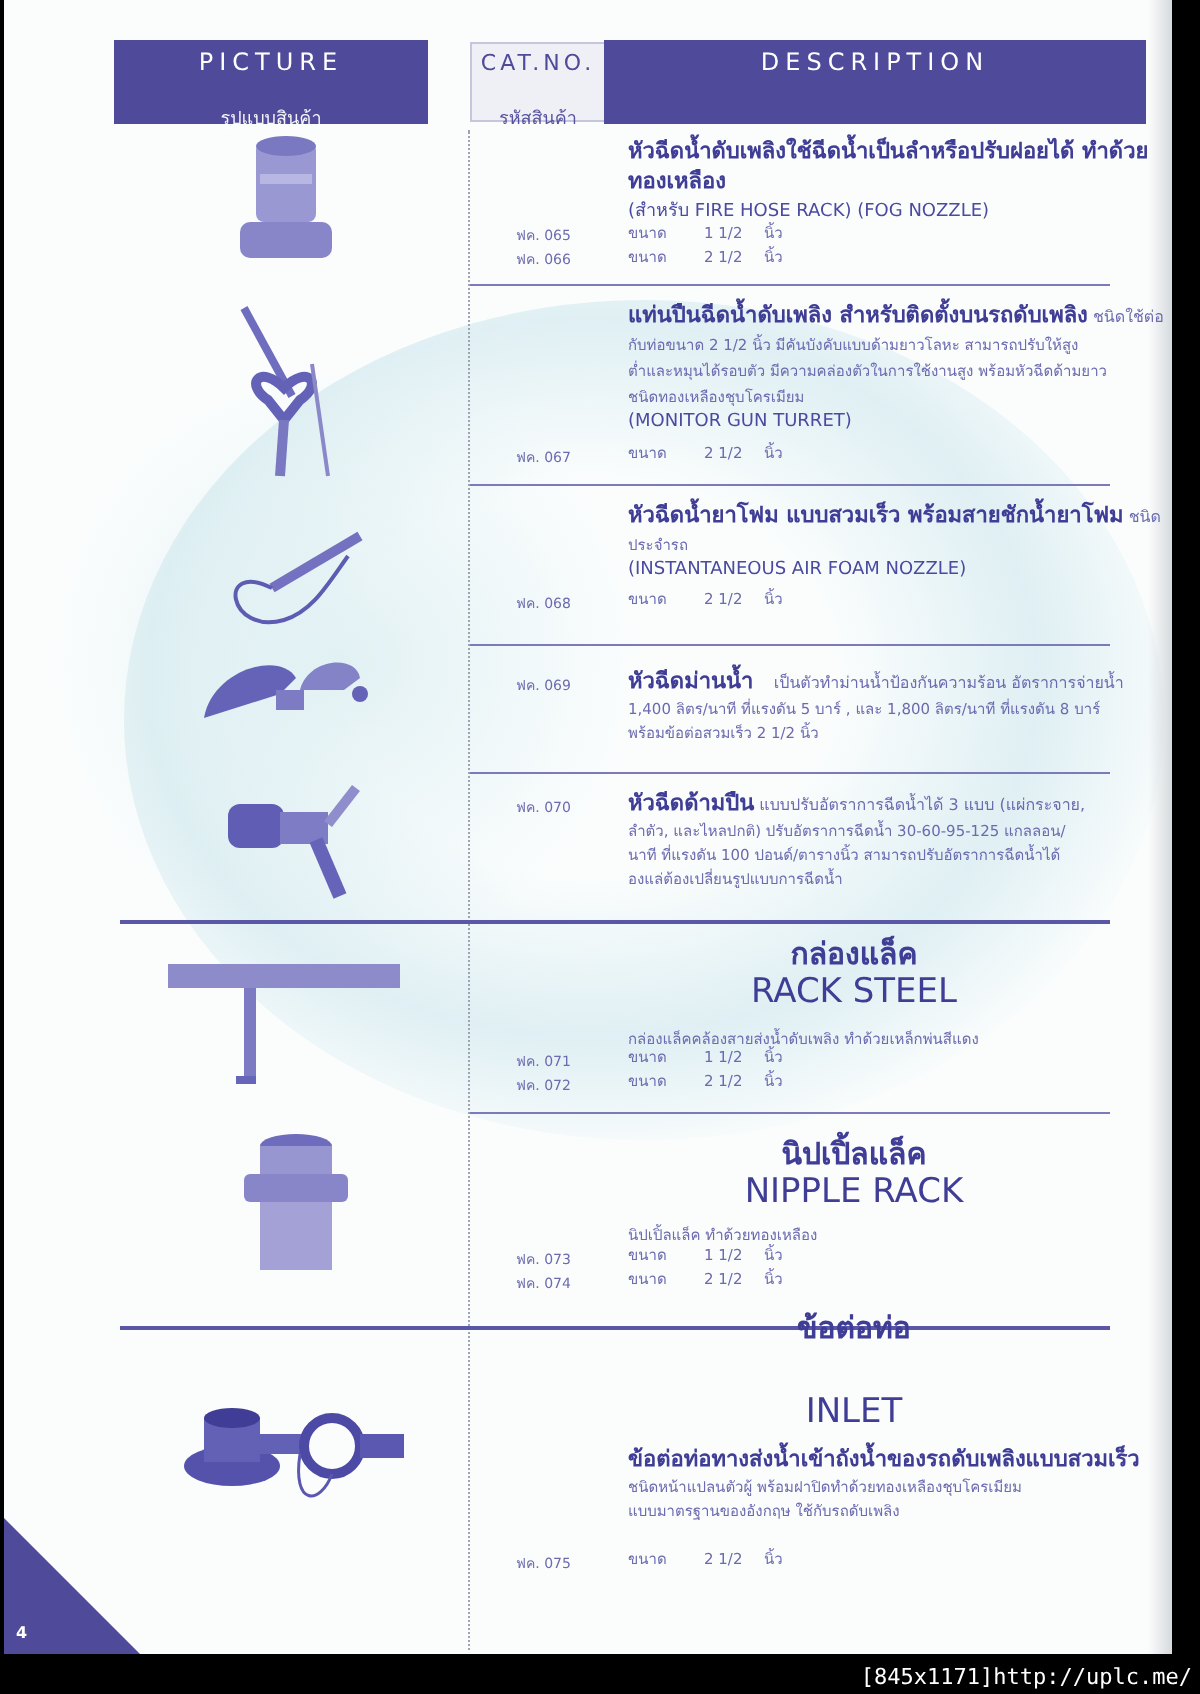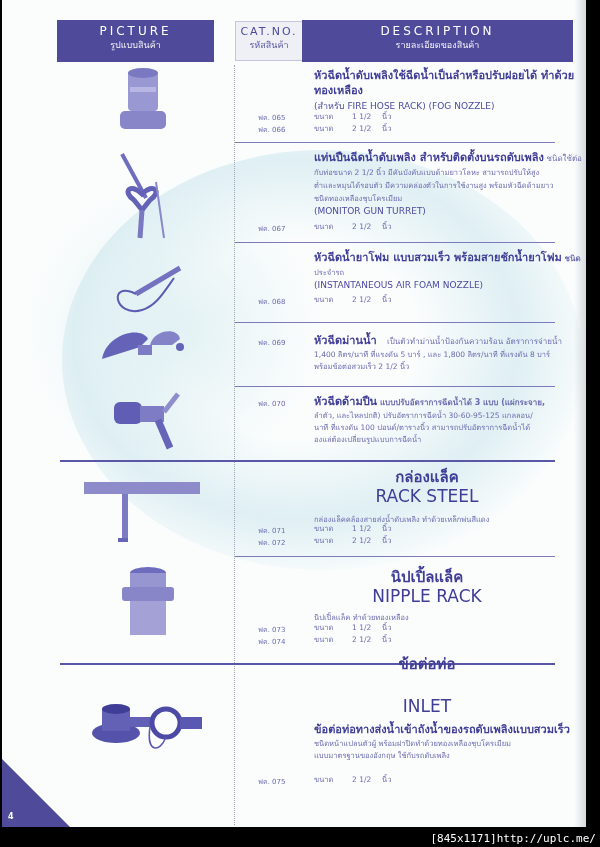--- a/index.html
+++ b/index.html
@@ -8,21 +8,21 @@
   .bg-swirl { position:absolute; left:60px; top:150px; width:520px; height:420px; border-radius:50%; background:radial-gradient(ellipse at 45% 45%, rgba(200,230,236,0.0) 30%, rgba(200,228,235,0.55) 55%, rgba(220,238,242,0.0) 75%); }
   .bg-swirl2 { position:absolute; left:20px; top:180px; width:300px; height:300px; border-radius:50%; background:radial-gradient(circle, rgba(215,236,240,0.7), rgba(230,242,244,0) 70%); }
   .right-shadow { position:absolute; right:0; top:0; width:12px; height:827px; background:linear-gradient(to right, rgba(0,0,0,0), rgba(190,195,200,0.6)); }
 
   
   .hdr { position:absolute; top:20px; height:42px; color:#fff; text-align:center; }
   .hdr-pic { left:55px; width:157px; background:#4f4a9a; }
   .hdr-cat { left:233px; width:66px; top:21px; height:38px; background:#eef0f6; color:#4f4a9a; border:1px solid #c5c6de; }
   .hdr-desc { left:300px; width:271px; background:#4f4a9a; }
   .hdr-en { font-size:12px; letter-spacing:3px; margin-top:4px; display:block; }
-  .hdr-th { font-size:9px; margin-top:0; display:block; opacity:0.95; }
+  .hdr-th { font-size:9px; margin-top:14px; display:block; opacity:0.95; }
   .hdr-cat .hdr-en { letter-spacing:2px; font-size:11px; margin-top:3px; }
 
   
   .dotcol { position:absolute; left:232px; top:65px; width:0; height:760px; border-left:1px dotted #9fa3b6; }
 
   .sep { position:absolute; height:2px; background:#5a57a6; }
   .sep-thin { height:1px; background:#7c7ab8; }
 
   .txt { position:absolute; color:#4b4aa0; font-size:8px; line-height:13px; white-space:nowrap; }
   .title { font-weight:bold; font-size:11px; color:#3f3d95; line-height:16px; }
@@ -47,21 +47,20 @@
   <div class="hdr hdr-pic">
     <span class="hdr-en">PICTURE</span>
     <span class="hdr-th">รูปแบบสินค้า</span>
   </div>
   <div class="hdr hdr-cat">
     <span class="hdr-en">CAT.NO.</span>
     <span class="hdr-th">รหัสสินค้า</span>
   </div>
   <div class="hdr hdr-desc">
     <span class="hdr-en">DESCRIPTION</span>
-    <span class="hdr-th">รายละเอียดของสินค้า</span>
   </div>
 
   <div class="dotcol"></div>
 
   <svg class="img" style="left:118px;top:67px" width="50" height="70">
     <rect x="8" y="4" width="30" height="40" rx="4" fill="#9a98d2"></rect>
     <ellipse cx="23" cy="6" rx="15" ry="5" fill="#7a78c0"></ellipse>
     <rect x="0" y="44" width="46" height="18" rx="5" fill="#8886c8"></rect>
     <rect x="10" y="20" width="26" height="5" fill="#b8b6e2"></rect>
   </svg>
@@ -92,21 +91,21 @@
   <div class="code" style="left:256px;top:223px">ฟค. 067</div>
   <div class="txt small" style="left:312px;top:220px">ขนาด</div>
   <div class="txt small" style="left:350px;top:220px">2 1/2</div>
   <div class="txt small" style="left:380px;top:220px">นิ้ว</div>
   <div class="sep sep-thin" style="left:233px;top:242px;width:320px"></div>
 
   <svg class="img" style="left:110px;top:262px" width="75" height="55">
     <line x1="24" y1="32" x2="68" y2="6" stroke="#7472c0" stroke-width="5"></line>
     <path d="M24 32 C -4 18 2 56 30 48 C44 44 52 30 62 16" fill="none" stroke="#5d5bb2" stroke-width="2"></path>
   </svg>
-  <div class="txt title" style="left:312px;top:250px"><span>หัวฉีดน้ำยาโฟม แบบสวมเร็ว พร้อมสายชักน้ำยาโฟม</span><span style="font-weight:bold;font-size:8px;color:#6c6bb0"> ชนิด</span></div>
+  <div class="txt title" style="left:312px;top:250px"><span>หัวฉีดน้ำยาโฟม แบบสวมเร็ว พร้อมสายชักน้ำยาโฟม</span><span style="font-weight:normal;font-size:8px;color:#6c6bb0"> ชนิด</span></div>
   <div class="txt small" style="left:312px;top:266px">ประจำรถ</div>
   <div class="txt" style="left:312px;top:279px;font-size:9px">(INSTANTANEOUS AIR FOAM NOZZLE)</div>
   <div class="code" style="left:256px;top:296px">ฟค. 068</div>
   <div class="txt small" style="left:312px;top:293px">ขนาด</div>
   <div class="txt small" style="left:350px;top:293px">2 1/2</div>
   <div class="txt small" style="left:380px;top:293px">นิ้ว</div>
   <div class="sep sep-thin" style="left:233px;top:322px;width:320px"></div>
 
   <svg class="img" style="left:98px;top:325px" width="90" height="40">
     <path d="M2 34 C6 10 40 0 48 14 L40 22 Z" fill="#6563b8"></path>
@@ -120,21 +119,21 @@
   <div class="txt small" style="left:312px;top:360px">พร้อมข้อต่อสวมเร็ว 2 1/2 นิ้ว</div>
   <div class="sep sep-thin" style="left:233px;top:386px;width:320px"></div>
 
   <svg class="img" style="left:112px;top:392px" width="70" height="60">
     <rect x="0" y="10" width="28" height="22" rx="6" fill="#5f5db4"></rect>
     <rect x="26" y="14" width="24" height="16" fill="#7e7cc4"></rect>
     <line x1="50" y1="20" x2="64" y2="2" stroke="#8f8dcc" stroke-width="5"></line>
     <path d="M44 28 L56 56" stroke="#6664b8" stroke-width="7"></path>
   </svg>
   <div class="code" style="left:256px;top:398px">ฟค. 070</div>
-  <div class="txt title" style="left:312px;top:394px"><span>หัวฉีดด้ามปืน</span><span style="font-weight:bold;font-size:8px;color:#6c6bb0"> แบบปรับอัตราการฉีดน้ำได้ 3 แบบ (แผ่กระจาย,</span></div>
+  <div class="txt title" style="left:312px;top:394px"><span>หัวฉีดด้ามปืน</span><span style="font-weight:normal;font-size:8px;color:#6c6bb0"> แบบปรับอัตราการฉีดน้ำได้ 3 แบบ (แผ่กระจาย,</span></div>
   <div class="txt small" style="left:312px;top:409px">ลำตัว, และไหลปกติ) ปรับอัตราการฉีดน้ำ 30-60-95-125 แกลลอน/</div>
   <div class="txt small" style="left:312px;top:421px">นาที ที่แรงดัน 100 ปอนด์/ตารางนิ้ว สามารถปรับอัตราการฉีดน้ำได้</div>
   <div class="txt small" style="left:312px;top:433px">องแล่ต้องเปลี่ยนรูปแบบการฉีดน้ำ</div>
 
   <div class="sep" style="left:58px;top:460px;width:495px"></div>
   <svg class="img" style="left:80px;top:480px" width="120" height="66">
     <rect x="2" y="2" width="116" height="12" fill="#8d8bca"></rect>
     <rect x="40" y="14" width="6" height="46" fill="#7c7ac2"></rect>
     <rect x="36" y="58" width="10" height="4" fill="#6765b8"></rect>
   </svg>

